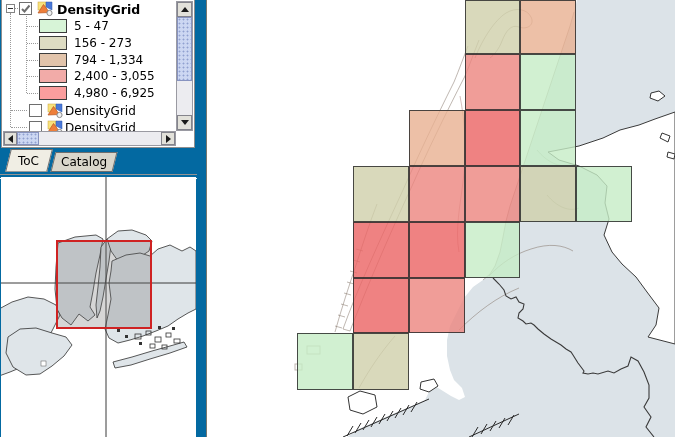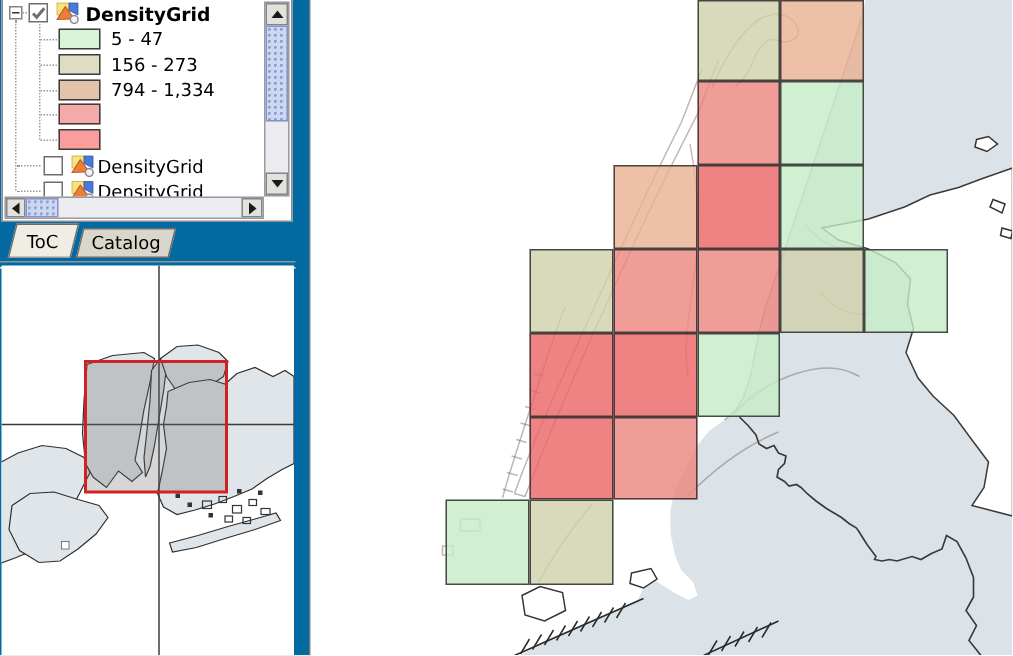--- a/index.html
+++ b/index.html
@@ -79,23 +79,25 @@
       <div class="dotted-h" style="left:25px;top:43px;width:11px;"></div>
       <div class="swatch" style="left: 37px; top: 36px; background: rgb(222, 220, 195);"></div>
       <span class="tree-label" style="left:72px;top:36px;">156 - 273</span>
 
       <div class="dotted-h" style="left:25px;top:60px;width:11px;"></div>
       <div class="swatch" style="left: 37px; top: 53px; background: rgb(226, 196, 171);"></div>
       <span class="tree-label" style="left:72px;top:53px;">794 - 1,334</span>
 
       <div class="dotted-h" style="left:25px;top:76px;width:11px;"></div>
       <div class="swatch" style="left: 37px; top: 69px; background: rgb(242, 171, 168);"></div>
+      <span class="tree-label" style="left:72px;top:69px;">2,400 - 3,055</span>
 
       <div class="dotted-h" style="left:25px;top:93px;width:11px;"></div>
       <div class="swatch" style="left: 37px; top: 86px; background: rgb(251, 157, 157);"></div>
+      <span class="tree-label" style="left:72px;top:86px;">4,980 - 6,925</span>
 
       <div class="dotted-h" style="left:9px;top:110px;width:16px;"></div>
       <div class="cbx" style="left:27px;top:104px;">
         
       </div>
       <span class="layer-icon" style="left:45px;top:103px;">
         <svg viewBox="0 0 16 16" width="16" height="16">
           <rect x="1" y="1" width="8" height="8" fill="#f8e27c" stroke="#caa53a" stroke-width="0.5"></rect>
           <polygon points="9,1 15,1 15,9 9,6" fill="#4a79d9" stroke="#2c56a8" stroke-width="0.5"></polygon>
           <polygon points="1,12 6.5,3.5 12.5,11.5" fill="#ee7f3a" stroke="#b9561e" stroke-width="0.7"></polygon>

